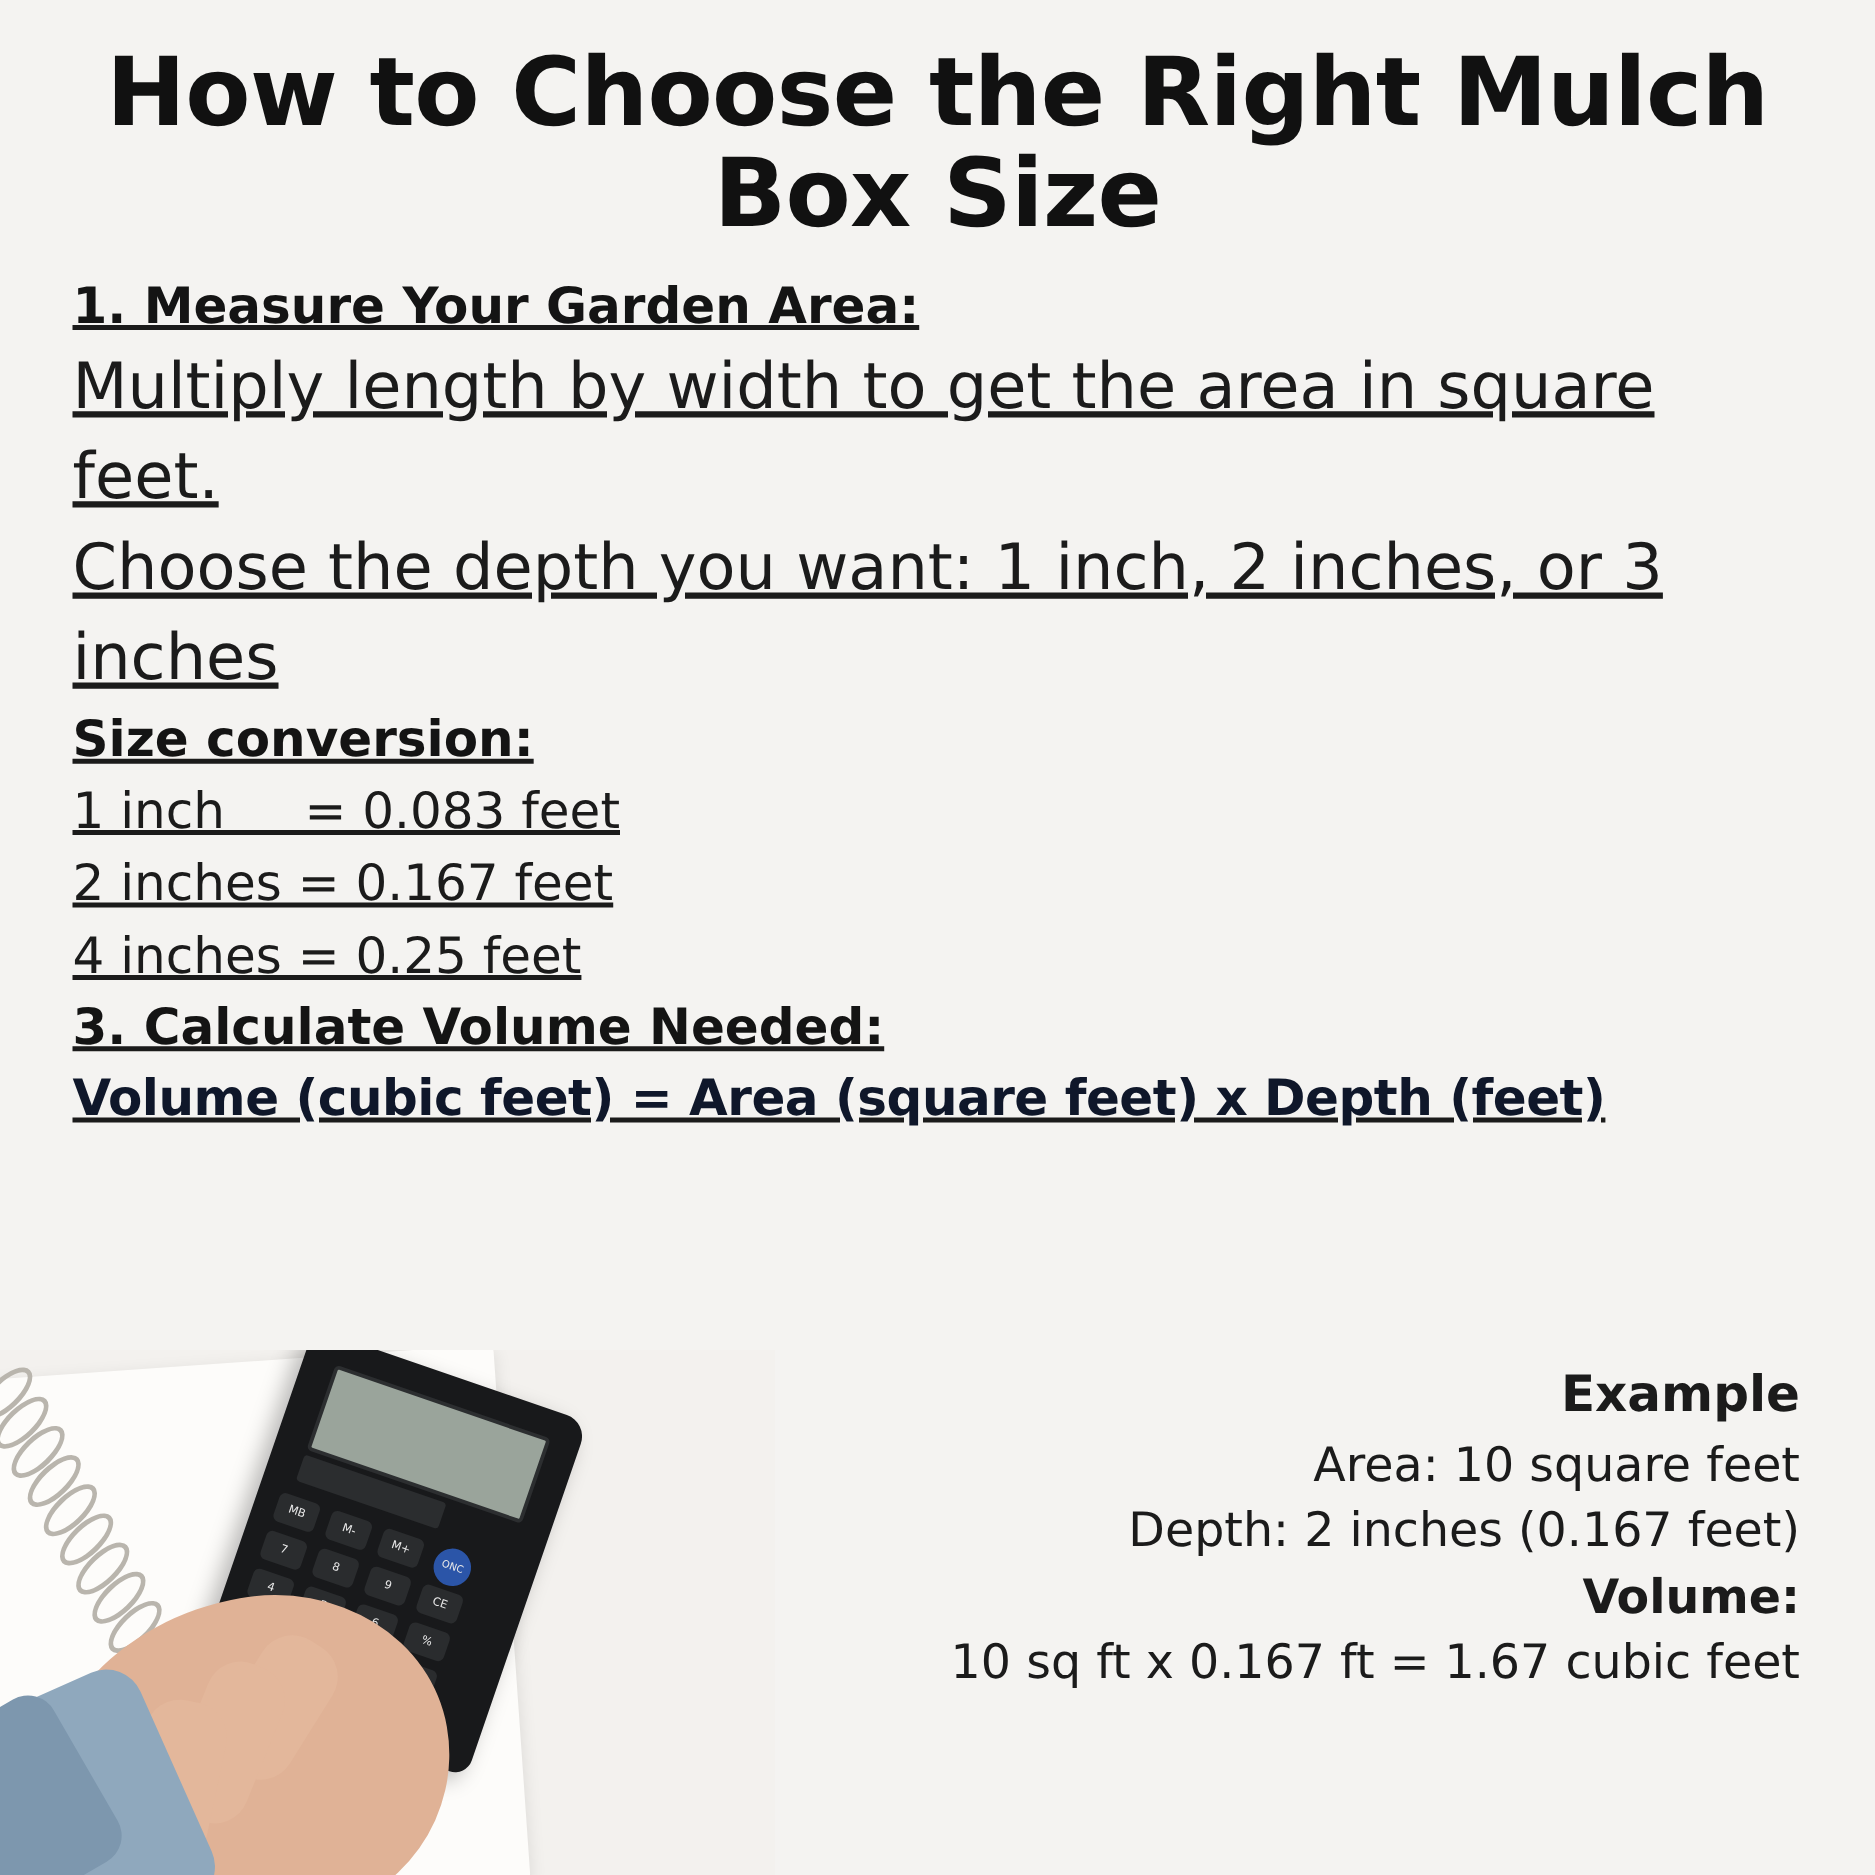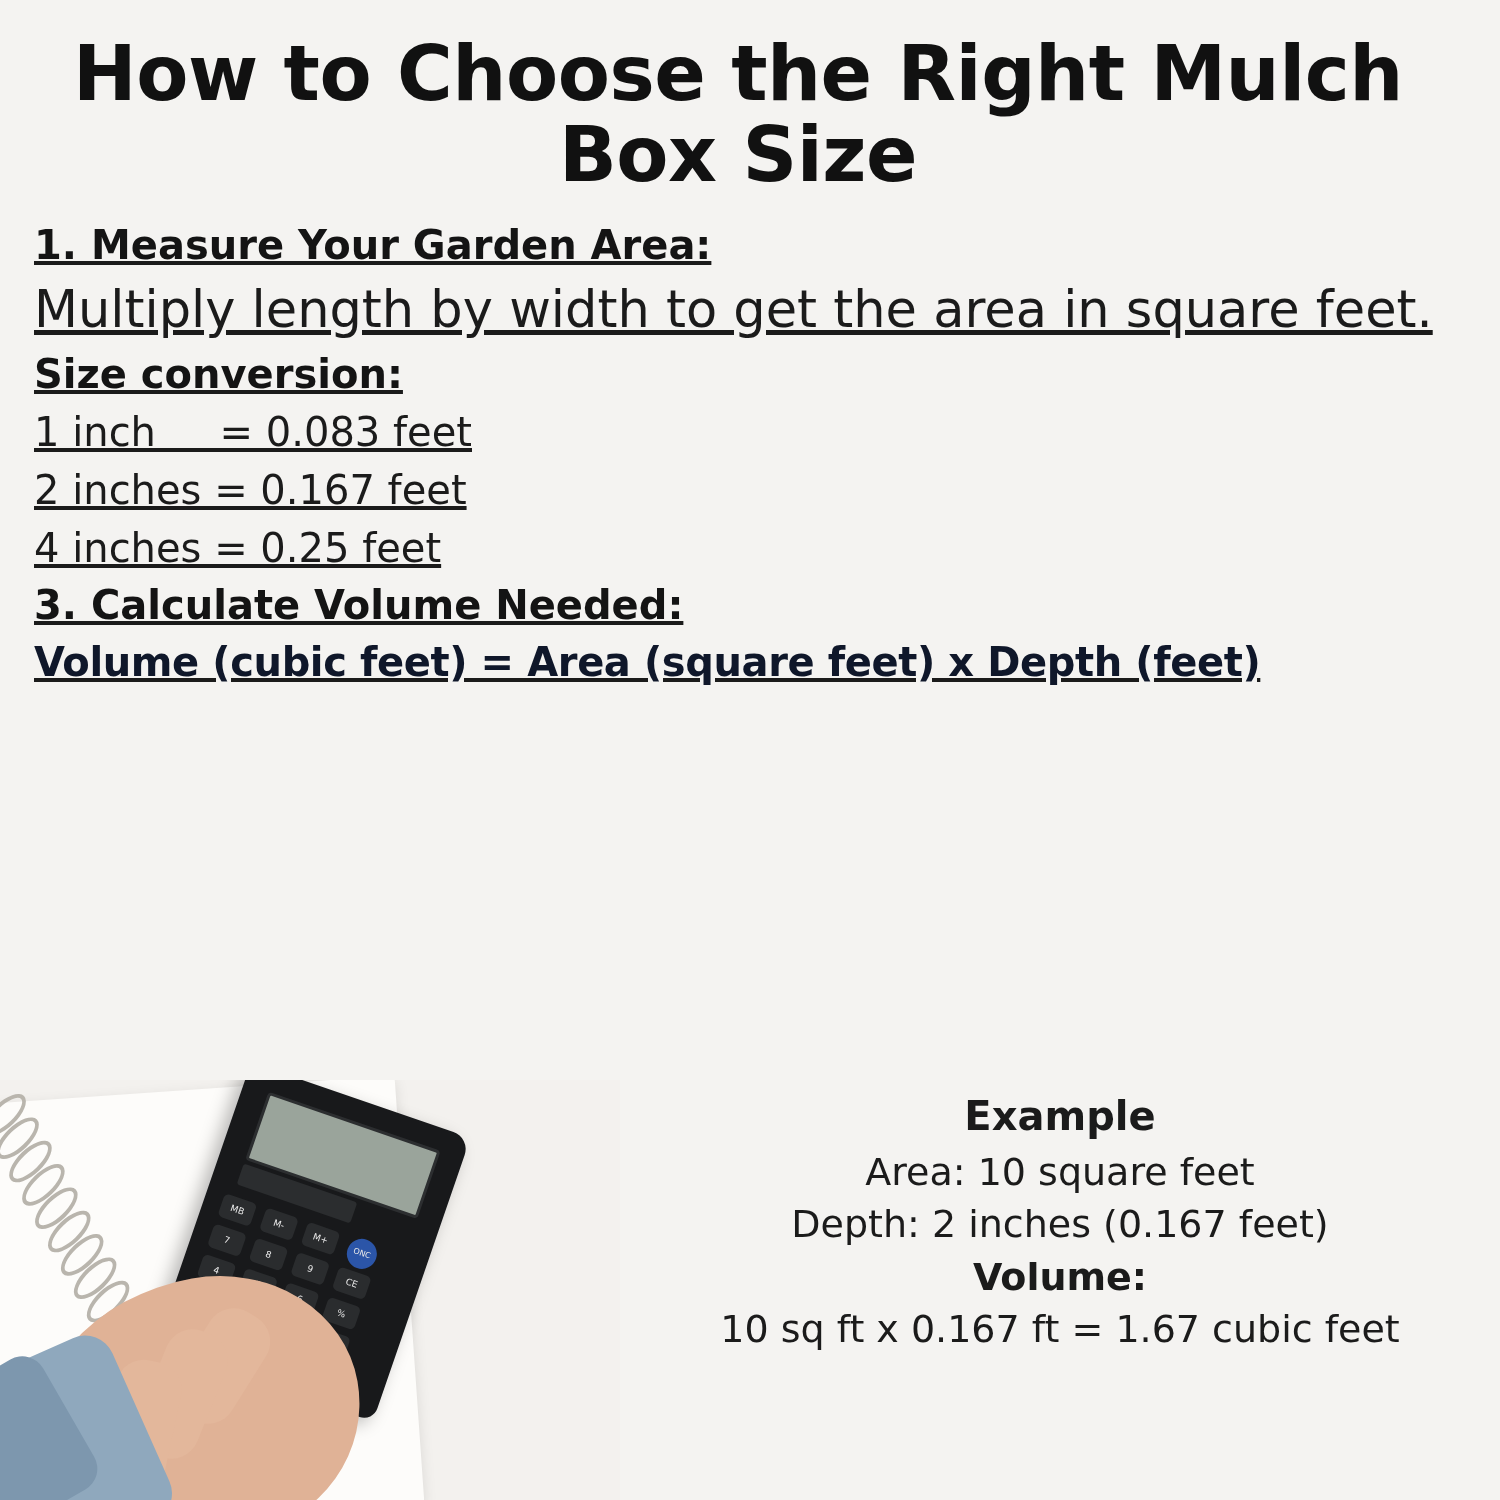--- a/index.html
+++ b/index.html
@@ -13,21 +13,21 @@
     font-family: "DejaVu Sans", sans-serif;
     color: #1b1b1b;
     overflow: hidden;
     position: relative;
   }
   .page {
     position: relative;
     width: 1500px;
     height: 1500px;
     box-sizing: border-box;
-    padding: 34px 58px 0 34px;
+    padding: 34px 58px 0 58px;
   }
   .title {
     font-size: 76px;
     font-weight: bold;
     line-height: 1.06;
     text-align: center;
     letter-spacing: -0.5px;
     margin: 0 0 22px 0;
     color: #111;
   }
@@ -72,21 +72,21 @@
     left: 0;
     right: 0;
     bottom: 0;
     height: 420px;
   }
   .example {
     position: absolute;
     right: 60px;
     top: 10px;
     width: 760px;
-    text-align: center;
+    text-align: right;
   }
   .example h3 {
     font-size: 40px;
     font-weight: bold;
     margin: 0 0 4px 0;
     line-height: 1.3;
   }
   .example p {
     font-size: 38px;
     margin: 0;
@@ -241,20 +241,21 @@
 
 <div class="page">
 
   <h1 class="title">How to Choose the Right Mulch Box Size</h1>
 
   <div class="body-block">
 
     <p class="h-step">1. Measure Your Garden Area:</p>
     <p class="p-line">Multiply length by width to get the area in square feet.</p>
 
+    <p class="p-line">Choose the depth you want: 1 inch, 2 inches, or 3 inches</p>
 
     <p class="h-step">Size conversion:</p>
     <p class="conv-line">1 inch     = 0.083 feet</p>
     <p class="conv-line">2 inches = 0.167 feet</p>
     <p class="conv-line">4 inches = 0.25 feet</p>
 
     <p class="h-step">3. Calculate Volume Needed:</p>
     <p class="formula">Volume (cubic feet) = Area (square feet) x Depth (feet)</p>
 
   </div>

